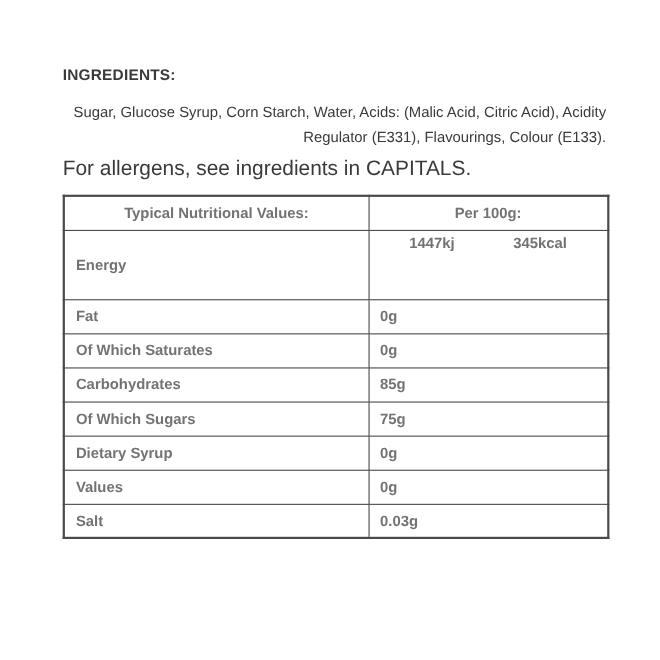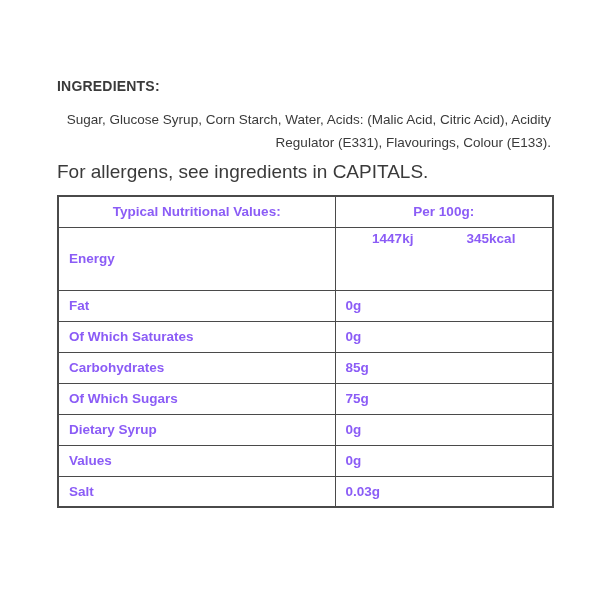--- a/index.html
+++ b/index.html
@@ -8,21 +8,21 @@
     background: #ffffff;
   }
   .page {
     position: relative;
     width: 600px;
     height: 600px;
     background: #ffffff;
     font-family: "Liberation Sans", sans-serif;
     color: #3a3a3a;
     box-sizing: border-box;
-    padding: 78px 48px 0 57px;
+    padding: 60px 48px 0 57px;
     overflow: hidden;
   }
   .heading {
     font-size: 14px;
     font-weight: bold;
     line-height: 17px;
     margin: 0 0 13px 0;
     letter-spacing: 0.2px;
   }
   .body-text {
@@ -46,21 +46,21 @@
     margin-top: 15px;
     border: 2px solid #4a4a4a;
   }
   .nutrition-table col.col-label { width: 277px; }
   .nutrition-table col.col-value { width: 218px; }
   .nutrition-table th,
   .nutrition-table td {
     border: 1px solid #4a4a4a;
     font-size: 13.5px;
     font-weight: bold;
-    color: #8b5cf6;
+    color: #737373;
     padding: 0 10px;
     box-sizing: border-box;
     vertical-align: middle;
   }
   .nutrition-table th {
     height: 31px;
     text-align: center;
   }
   .nutrition-table td {
     height: 31px;

